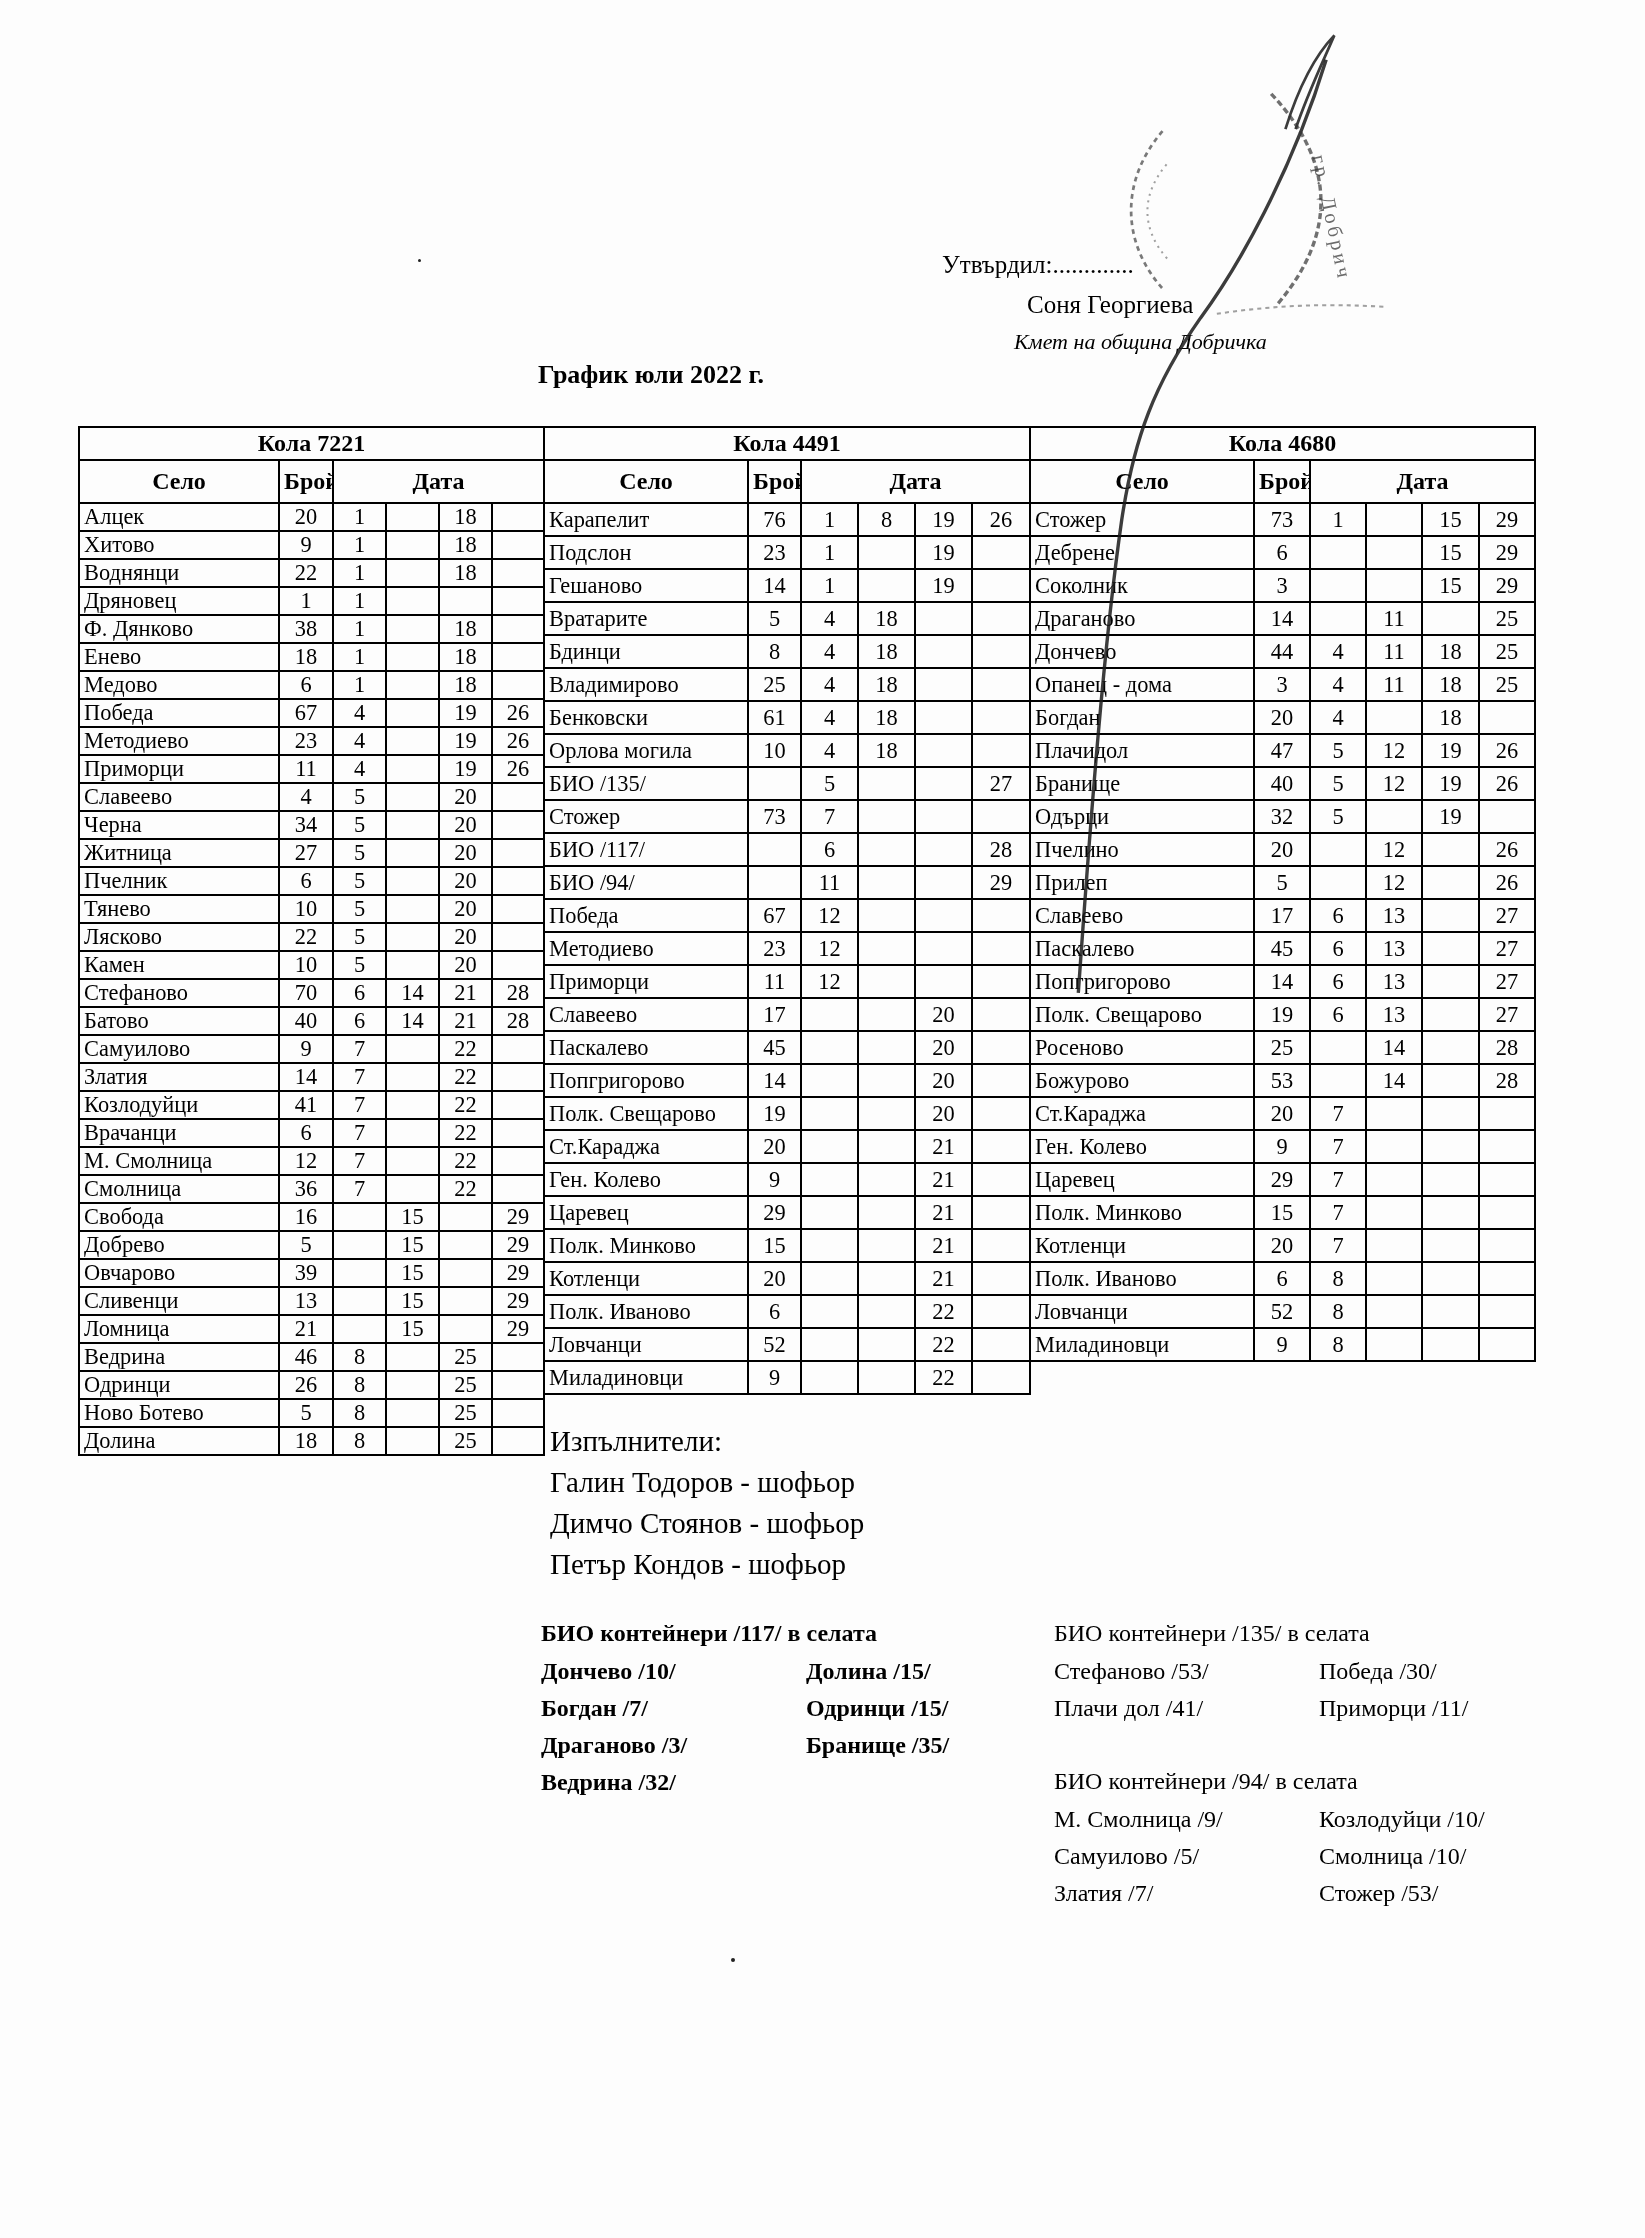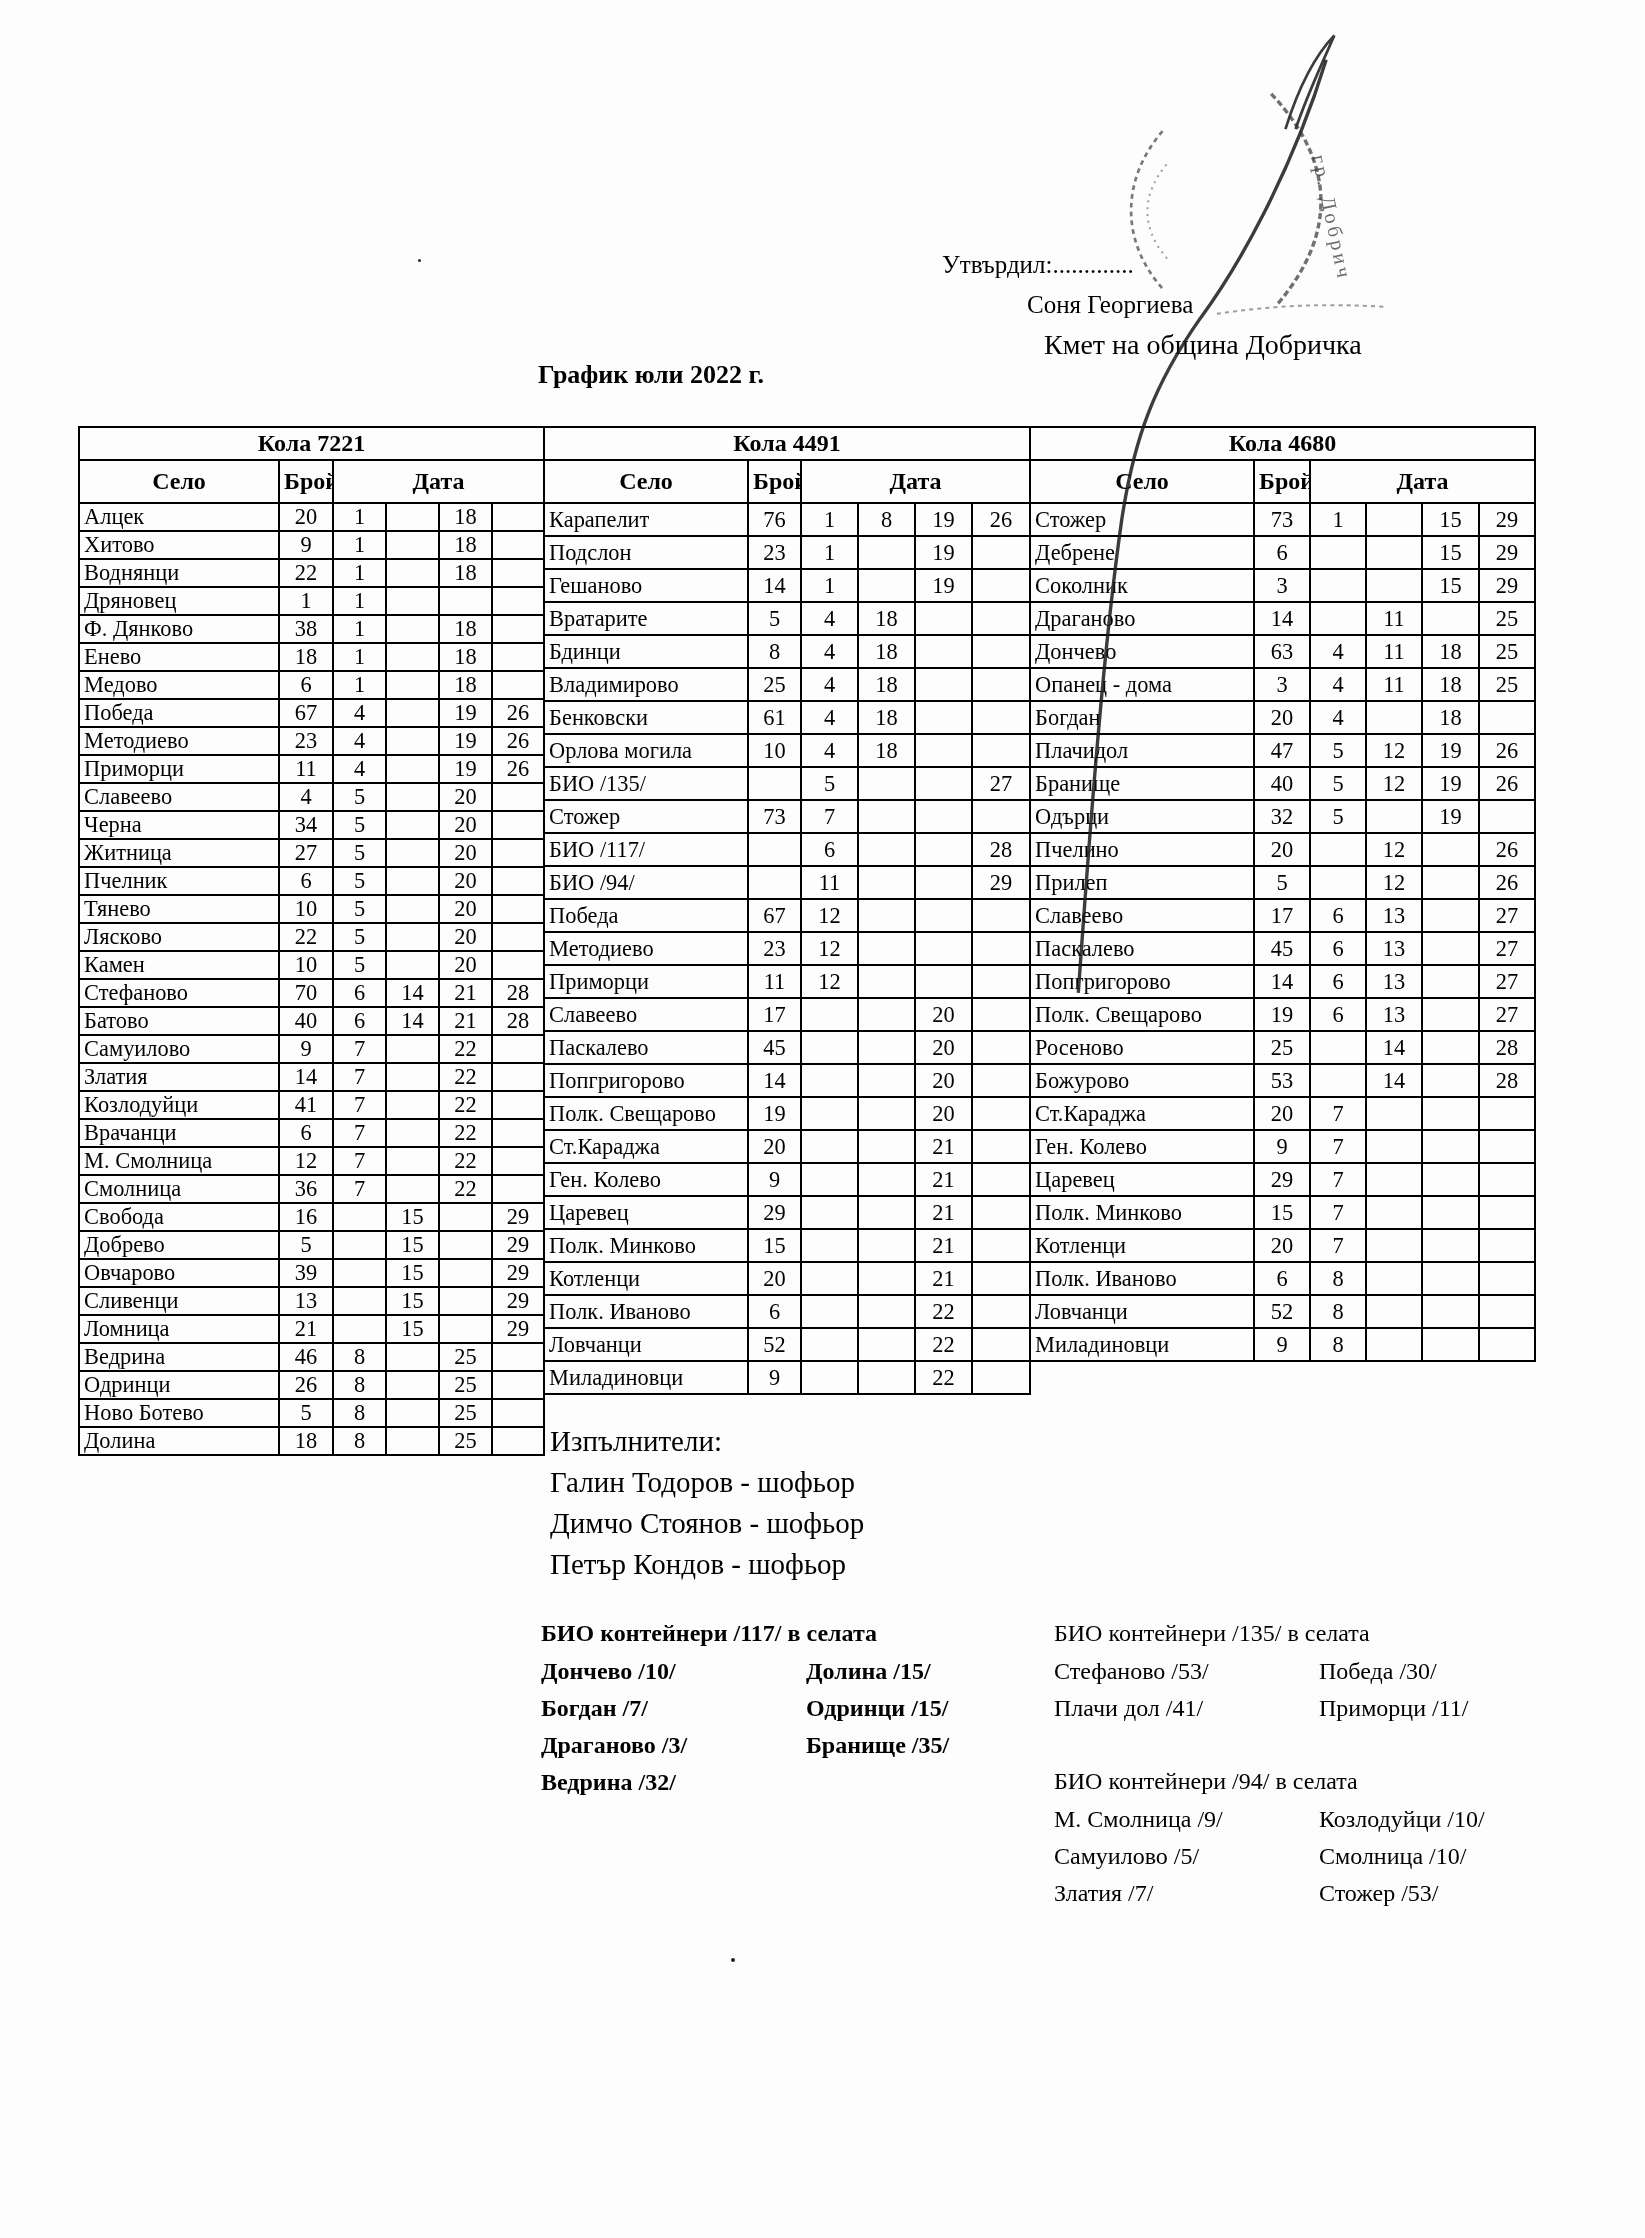--- a/index.html
+++ b/index.html
@@ -3,21 +3,21 @@
 <meta charset="utf-8">
 <style>
   html,body { margin:0; padding:0; background:#e8e8e8; }
   .page {
     position:relative; width:1646px; height:2239px; background:#fdfdfd;
     font-family:"Liberation Serif", serif; color:#000; overflow:hidden;
   }
   
   .approve-line { position:absolute; left:942px; top:251px; font-size:25px; }
   .approver-name { position:absolute; left:1027px; top:291px; font-size:25px; }
-  .approver-title { position:absolute; left:1044px; top:329px; font-size:28px; }
+  .approver-title { position:absolute; left:1014px; top:329px; font-size:22px; font-style:italic; }
   .doc-title { position:absolute; left:538px; top:360px; font-size:26px; font-weight:bold; }
 
   
   table.sched { position:absolute; border-collapse:collapse; table-layout:fixed; border:2.7px solid #000; }
   table.sched th, table.sched td { border:2px solid #000; padding:0 4.1px; overflow:hidden; white-space:nowrap; }
   table.sched thead th { text-align:center; font-weight:bold; font-size:24px; }
   table.sched td.v { text-align:left; font-size:22.4px; }
   table.sched td.n, table.sched td.d { text-align:center; font-size:22.4px; }
   .t1 { left:78px; top:426px; width:465px; }
   .t2 { left:543px; top:426px; width:485px; }
@@ -635,21 +635,21 @@
         <tr>
           <td class="v">Драганово</td>
           <td class="n">14</td>
           <td class="d"></td>
           <td class="d">11</td>
           <td class="d"></td>
           <td class="d">25</td>
         </tr>
         <tr>
           <td class="v">Дончево</td>
-          <td class="n">63</td>
+          <td class="n">44</td>
           <td class="d">4</td>
           <td class="d">11</td>
           <td class="d">18</td>
           <td class="d">25</td>
         </tr>
         <tr>
           <td class="v">Опанец - дома</td>
           <td class="n">3</td>
           <td class="d">4</td>
           <td class="d">11</td>

